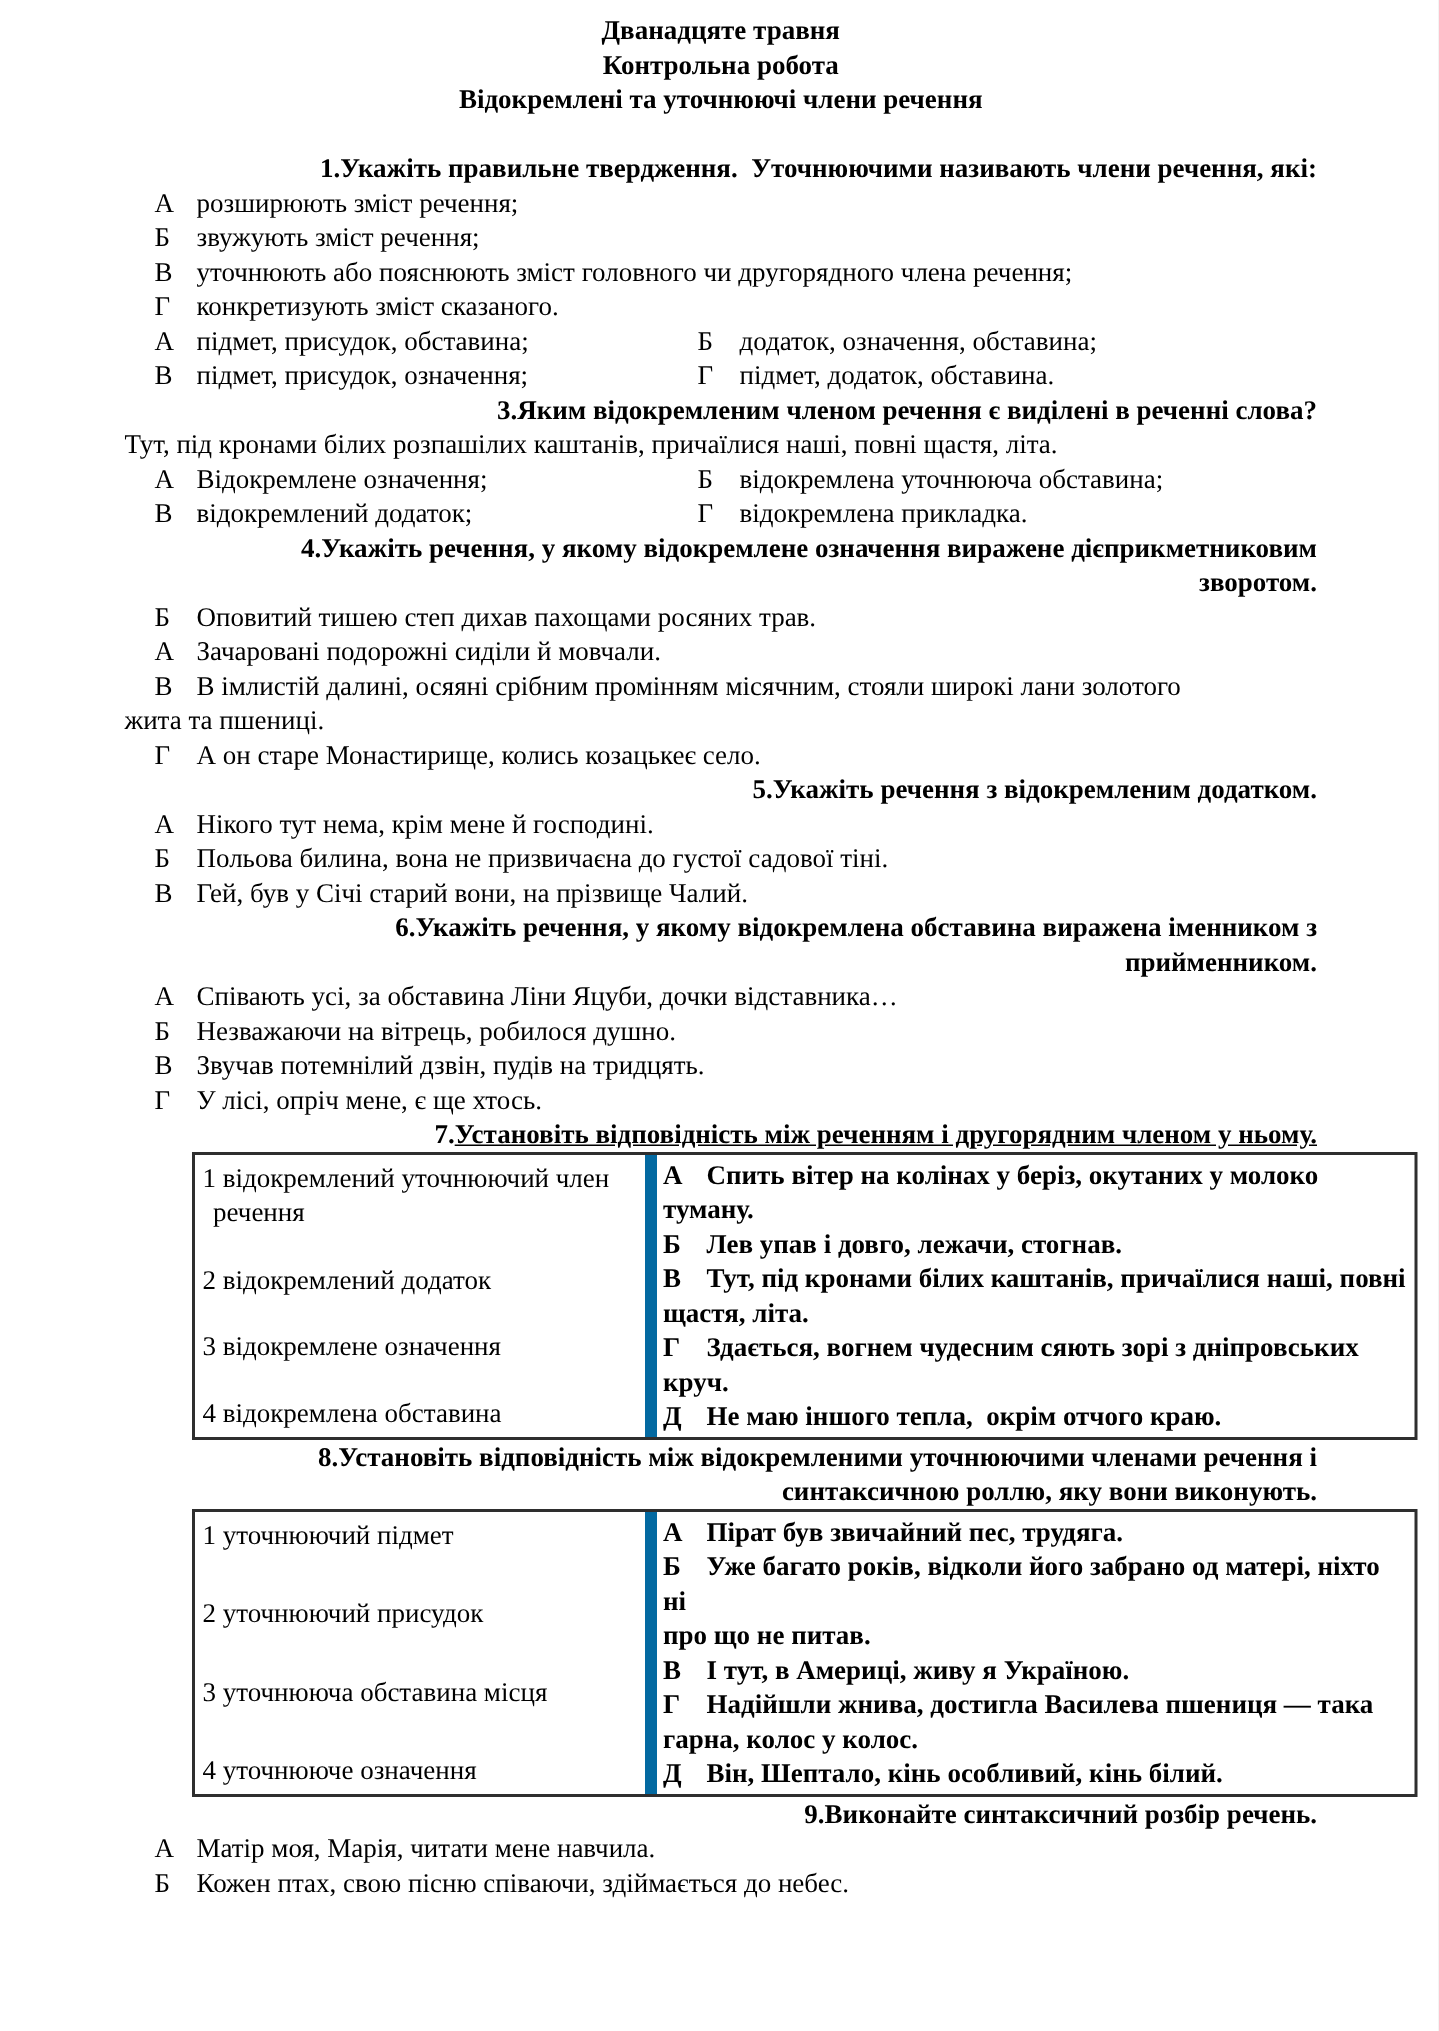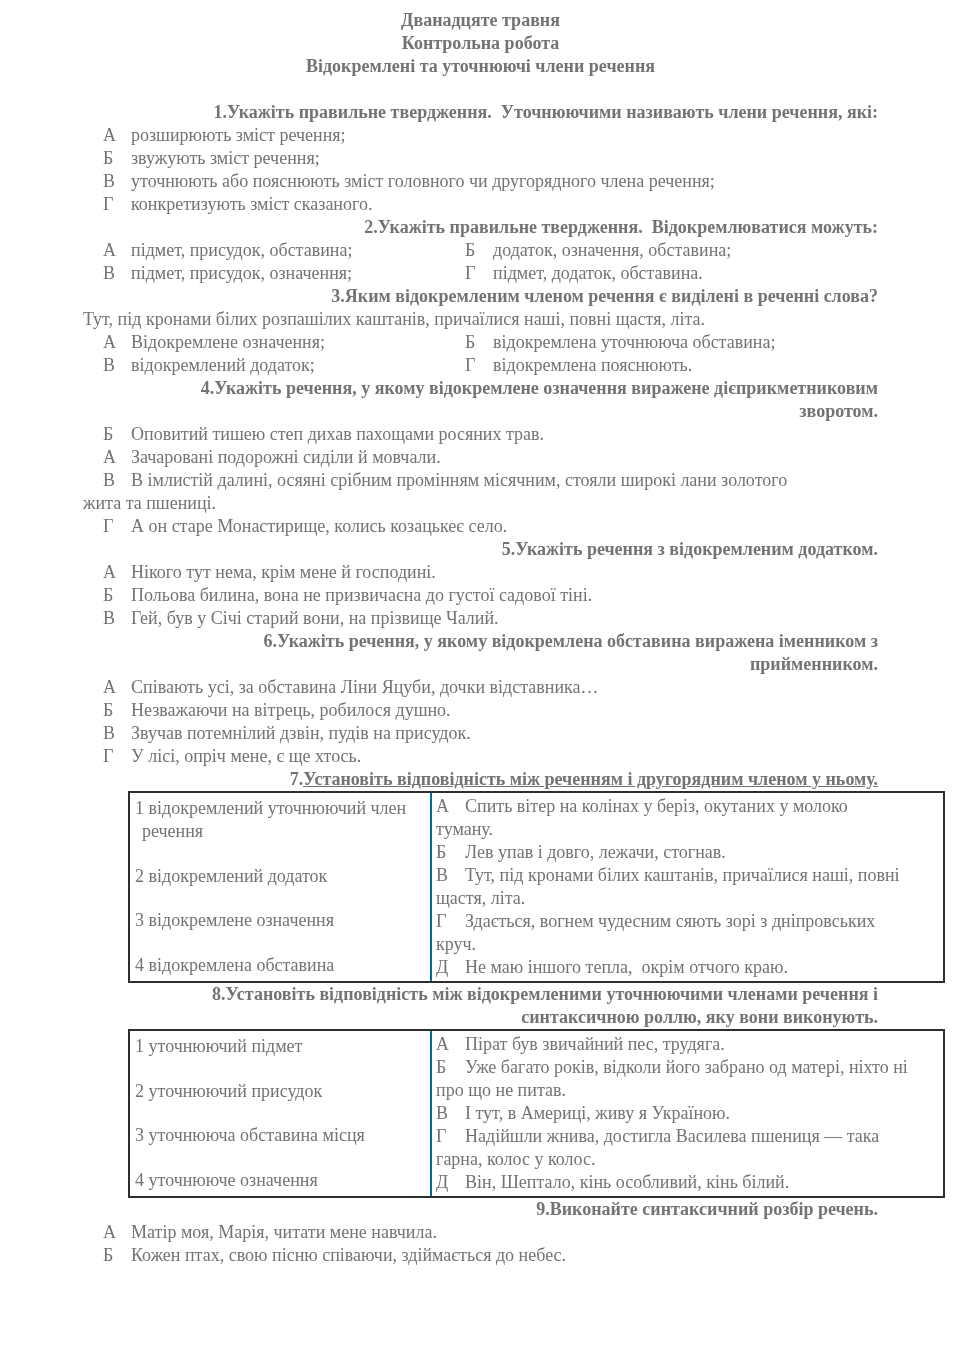--- a/index.html
+++ b/index.html
@@ -4,21 +4,21 @@
 <style>
   html,body { margin:0; padding:0; background:#e9e9e9; }
   .page {
     position:relative;
     width:959px; height:1354px;
     margin:0 auto;
     background:#ffffff;
     font-family:"Liberation Serif", serif;
     font-size:18px;
     line-height:23px;
-    color:#737373;
+    color:#000000;
     overflow:hidden;
   }
   .content { position:absolute; left:83px; top:9px; width:795px; }
   p { margin:0; white-space:pre-wrap; }
   .title-line { text-align:center; font-weight:bold; }
   .spacer { height:23px; }
   .qheader { font-weight:bold;text-align:right; }
   .qnum   { display:inline-block; margin-left:20px; width:35px; font-weight:bold; }
   .letter { display:inline-block; margin-left:20px; width:28px; }
   .letter2{ display:inline-block; width:28px; }
@@ -31,22 +31,23 @@
     border:2px solid #2e2e2e;
     box-sizing:border-box;
   }
   .cell-left {
     width:300px; box-sizing:border-box;
     padding:4px 4px 4px 5px;
     display:flex; flex-direction:column; justify-content:space-between;
   }
   .cell-right {
     flex:1; box-sizing:border-box;
-    border-left:2px solid #0369a1;
+    border-left:8px solid #0369a1;
     padding:2px 4px;
+    font-weight:bold;
   }
   .left-item { padding-left:7px; text-indent:-7px; }
   .cell-right .letterT { display:inline-block; width:29px; }
 </style>
 </head>
 <body>
 
 <div class="page">
   <div class="content">
 
@@ -57,30 +58,29 @@
 
     <section>
       <p class="qheader"><span class="qnum">1.</span><span>Укажіть правильне твердження.  Уточнюючими називають члени речення, які:</span></p>
       <p><span class="letter">А</span><span>розширюють зміст речення;</span></p>
       <p><span class="letter">Б</span><span>звужують зміст речення;</span></p>
       <p><span class="letter">В</span><span>уточнюють або пояснюють зміст головного чи другорядного члена речення;</span></p>
       <p><span class="letter">Г</span><span>конкретизують зміст сказаного.</span></p>
     </section>
 
     <section>
-      <p class="qheader"><span class="qnum">2.</span><span>Укажіть правильне твердження.  Відокремлюватися можуть:</span></p>
       <p><span class="letter">А</span><span class="c1text">підмет, присудок, обставина;</span><span class="letter2">Б</span><span>додаток, означення, обставина;</span></p>
       <p><span class="letter">В</span><span class="c1text">підмет, присудок, означення;</span><span class="letter2">Г</span><span>підмет, додаток, обставина.</span></p>
     </section>
 
     <section>
       <p class="qheader"><span class="qnum">3.</span><span>Яким відокремленим членом речення є виділені в реченні слова?</span></p>
       <p>Тут, під кронами білих розпашілих каштанів, причаїлися наші, повні щастя, літа.</p>
       <p><span class="letter">А</span><span class="c1text">Відокремлене означення;</span><span class="letter2">Б</span><span>відокремлена уточнююча обставина;</span></p>
-      <p><span class="letter">В</span><span class="c1text">відокремлений додаток;</span><span class="letter2">Г</span><span>відокремлена пояснюють.</span></p>
+      <p><span class="letter">В</span><span class="c1text">відокремлений додаток;</span><span class="letter2">Г</span><span>відокремлена прикладка.</span></p>
     </section>
 
     <section>
       <p class="qheader"><span class="qnum">4.</span><span>Укажіть речення, у якому відокремлене означення виражене дієприкметниковим
 зворотом.</span></p>
       <p><span class="letter">Б</span><span>Оповитий тишею степ дихав пахощами росяних трав.</span></p>
       <p><span class="letter">А</span><span>Зачаровані подорожні сиділи й мовчали.</span></p>
       <p><span class="letter">В</span><span>В імлистій далині, осяяні срібним промінням місячним, стояли широкі лани золотого
 жита та пшениці.</span></p>
       <p><span class="letter">Г</span><span>А он старе Монастирище, колись козацькеє село.</span></p>
@@ -91,21 +91,21 @@
       <p><span class="letter">А</span><span>Нікого тут нема, крім мене й господині.</span></p>
       <p><span class="letter">Б</span><span>Польова билина, вона не призвичаєна до густої садової тіні.</span></p>
       <p><span class="letter">В</span><span>Гей, був у Січі старий вони, на прізвище Чалий.</span></p>
     </section>
 
     <section>
       <p class="qheader"><span class="qnum">6.</span><span>Укажіть речення, у якому відокремлена обставина виражена іменником з
 прийменником.</span></p>
       <p><span class="letter">А</span><span>Співають усі, за обставина Ліни Яцуби, дочки відставника…</span></p>
       <p><span class="letter">Б</span><span>Незважаючи на вітрець, робилося душно.</span></p>
-      <p><span class="letter">В</span><span>Звучав потемнілий дзвін, пудів на присудок.</span></p>
+      <p><span class="letter">В</span><span>Звучав потемнілий дзвін, пудів на тридцять.</span></p>
       <p><span class="letter">Г</span><span>У лісі, опріч мене, є ще хтось.</span></p>
     </section>
 
     <section>
       <p class="qheader"><span class="qnum">7.</span><span class="u">Установіть відповідність між реченням і другорядним членом у ньому.</span></p>
       <div class="match-table">
         <div class="cell-left">
           <p class="left-item">1 відокремлений уточнюючий член
 речення</p>
           <p class="left-item">2 відокремлений додаток</p>

